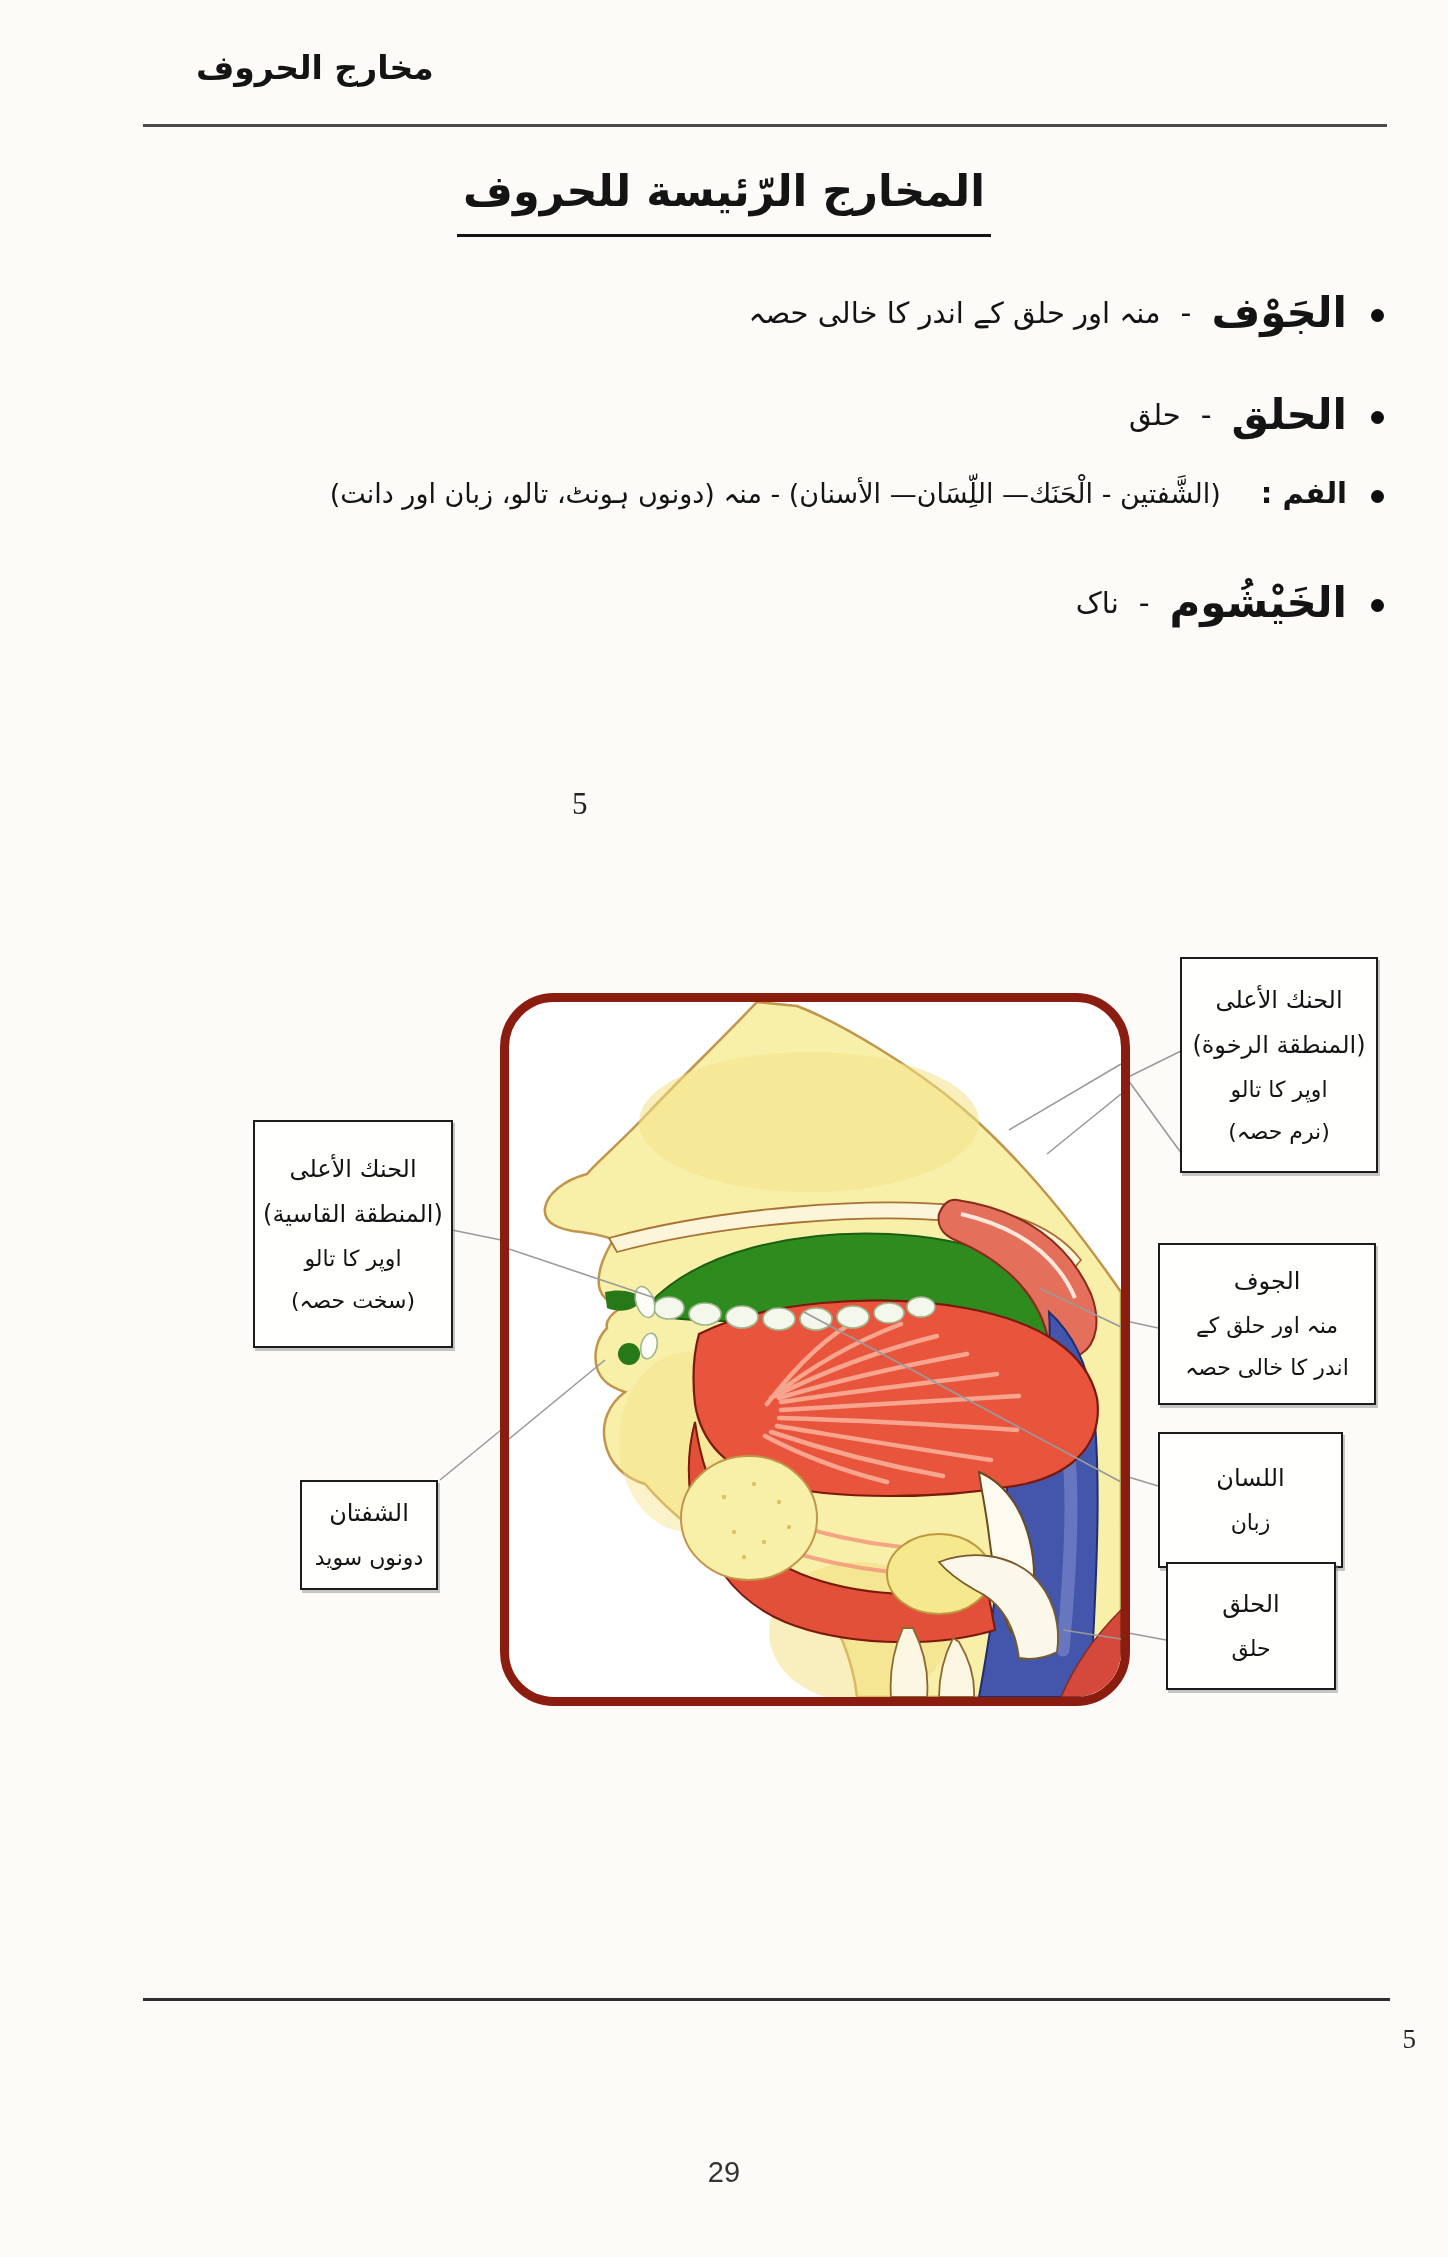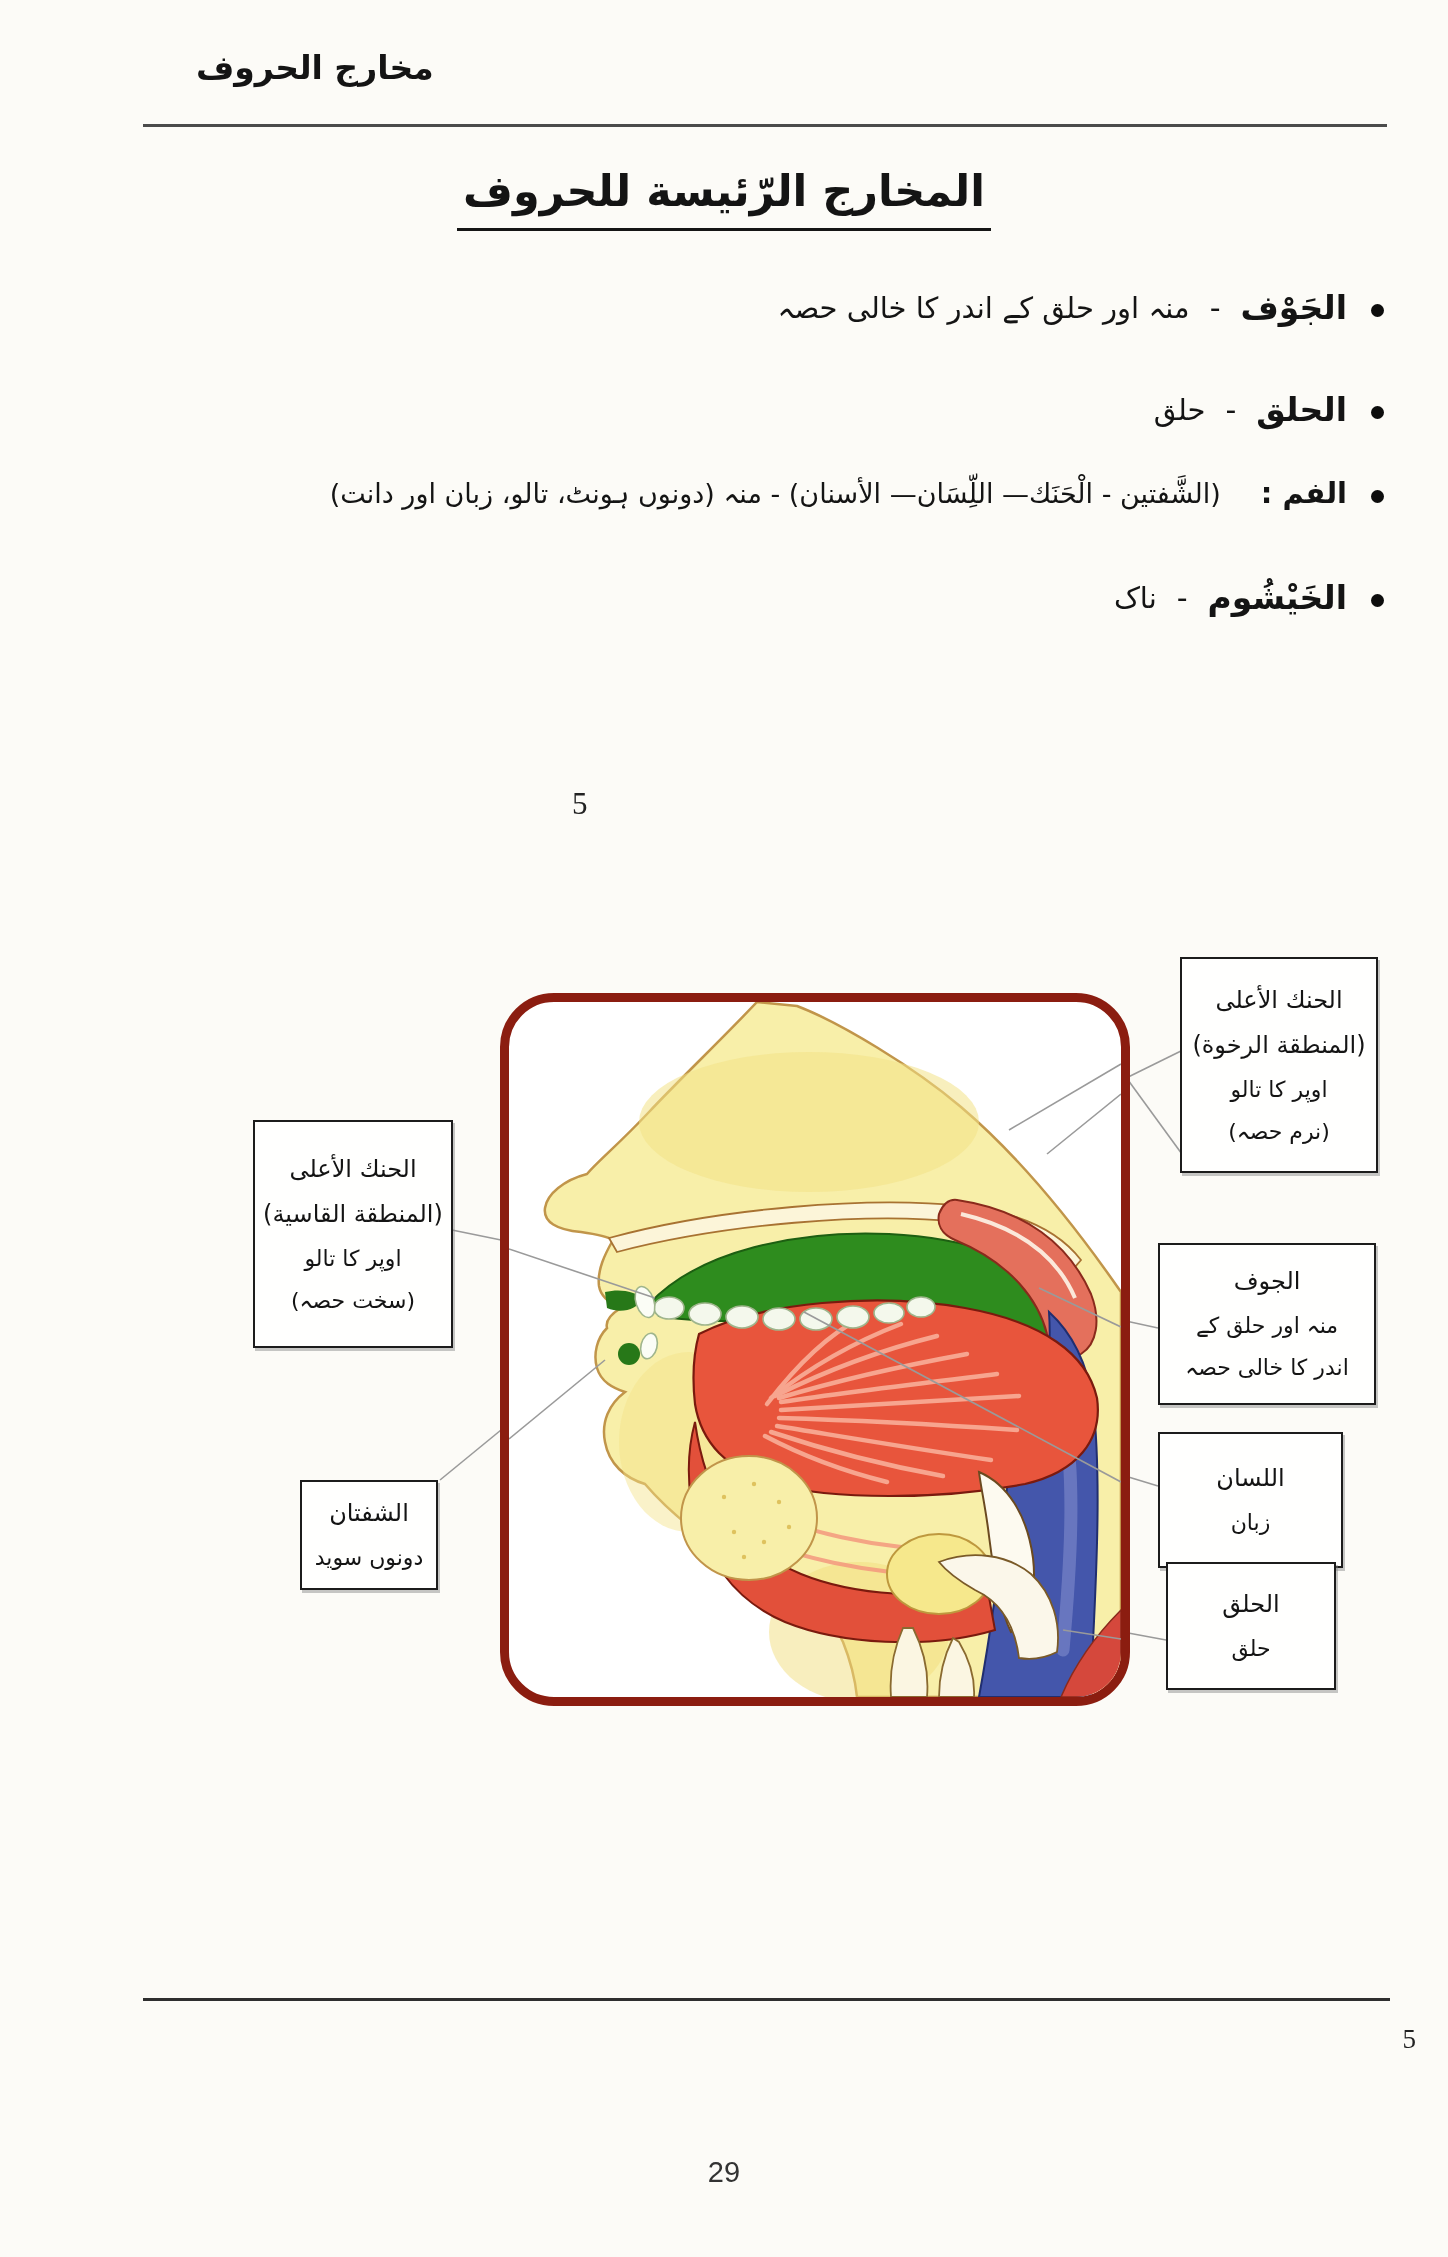--- a/index.html
+++ b/index.html
@@ -11,25 +11,25 @@
     font-family:"DejaVu Sans",sans-serif;
     color:#141414;
     overflow:hidden;
   }
   .abs{position:absolute;}
   
   .hdr-title{left:196px;top:48px;font-size:33px;font-weight:bold;direction:rtl;}
   .hdr-rule{left:143px;top:124px;width:1244px;height:3px;background:#4b4b4b;}
   
   .main-title-wrap{left:0;right:0;top:166px;text-align:center;direction:rtl;}
-  .main-title{display:inline-block;font-size:43px;font-weight:bold;border-bottom:3px solid #151515;padding:0 6px 12px 6px;}
+  .main-title{display:inline-block;font-size:43px;font-weight:bold;border-bottom:3px solid #151515;padding:0 6px 18px 6px;}
   
   .bullet-row{right:64px;left:60px;direction:rtl;display:flex;align-items:center;text-align:right;}
   .bullet-row .dot{flex:0 0 auto;width:13px;height:13px;border-radius:50%;background:#0d0d0d;margin-left:24px;margin-top:6px;}
-  .bullet-row .term{font-weight:bold;font-size:33px;white-space:nowrap;}
+  .bullet-row .term{font-weight:bold;font-size:42px;white-space:nowrap;}
   .bullet-row .sep{margin:0 20px;font-size:30px;}
   .bullet-row .def{font-size:29px;}
   .b3 .term{font-size:29px;}
   .b3 .def{font-size:27px;}
   
   .section-wrap{left:572px;top:770px;display:flex;align-items:flex-start;gap:42px;}
   .section-marker{font-family:"Liberation Serif","DejaVu Serif",serif;font-size:31px;padding-top:16px;color:#222;}
   .section-title{direction:rtl;font-size:41px;font-weight:bold;border-bottom:3px solid #151515;padding:0 4px 14px 4px;}
   
   .frame{

